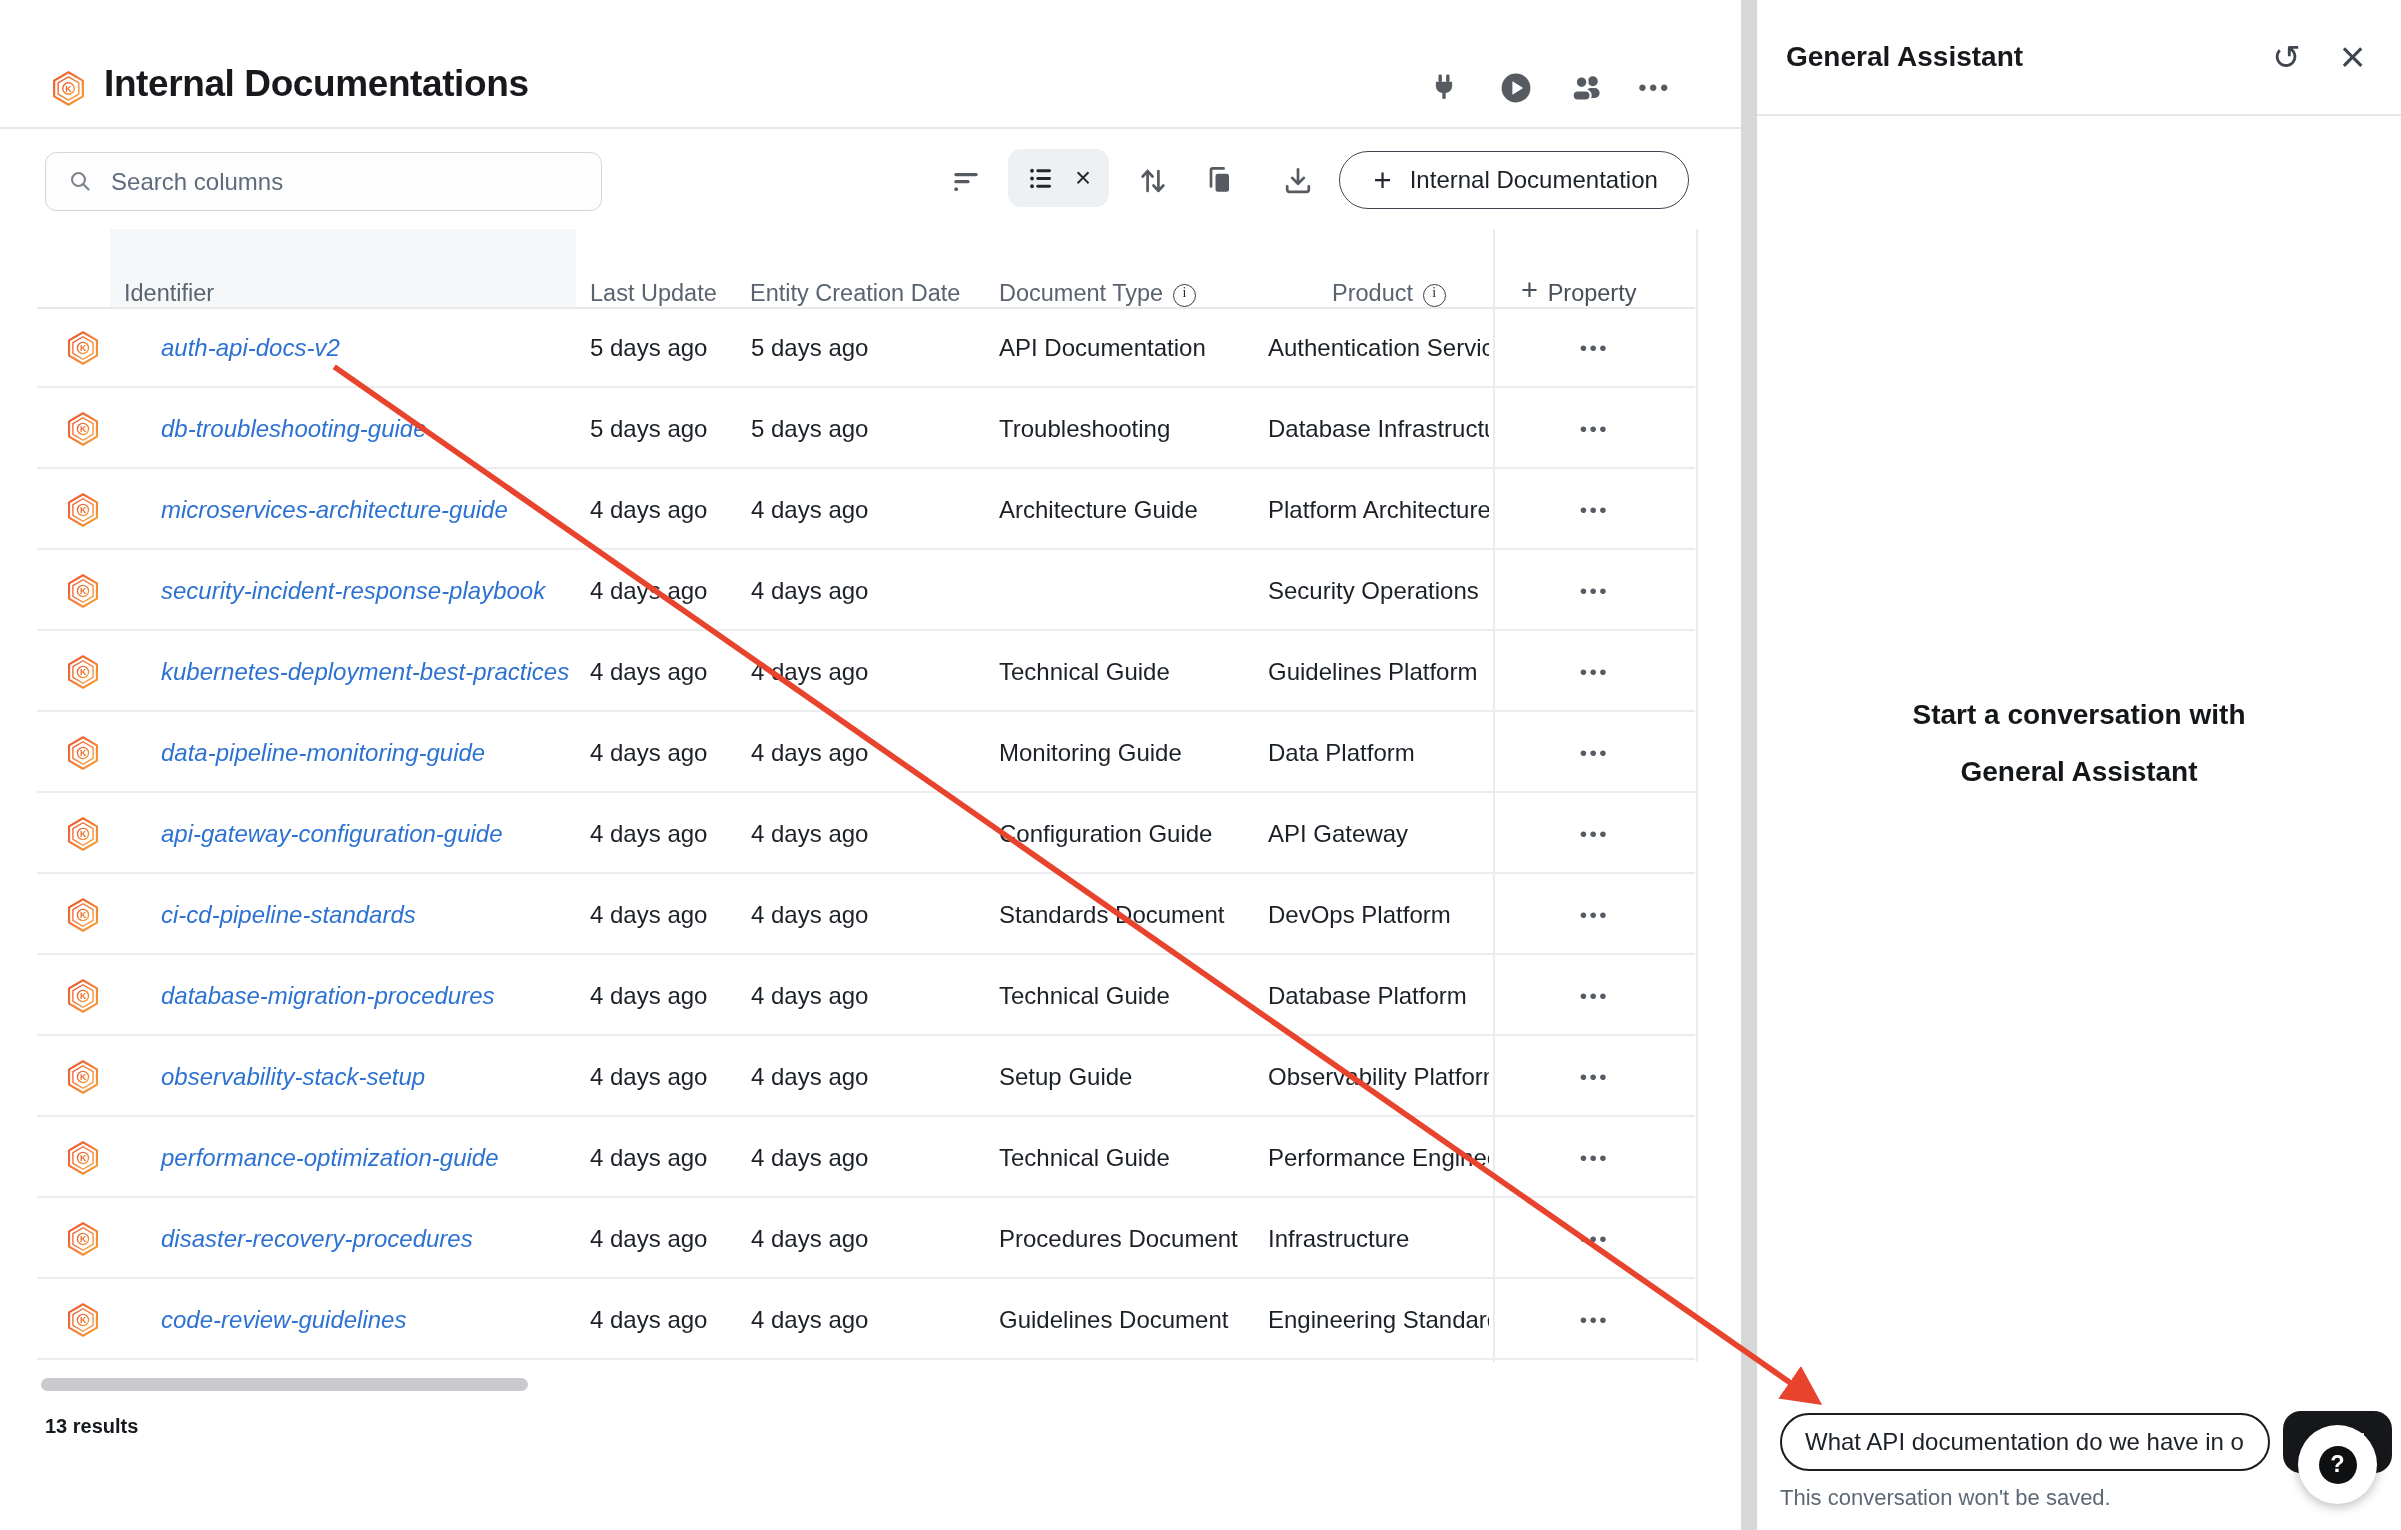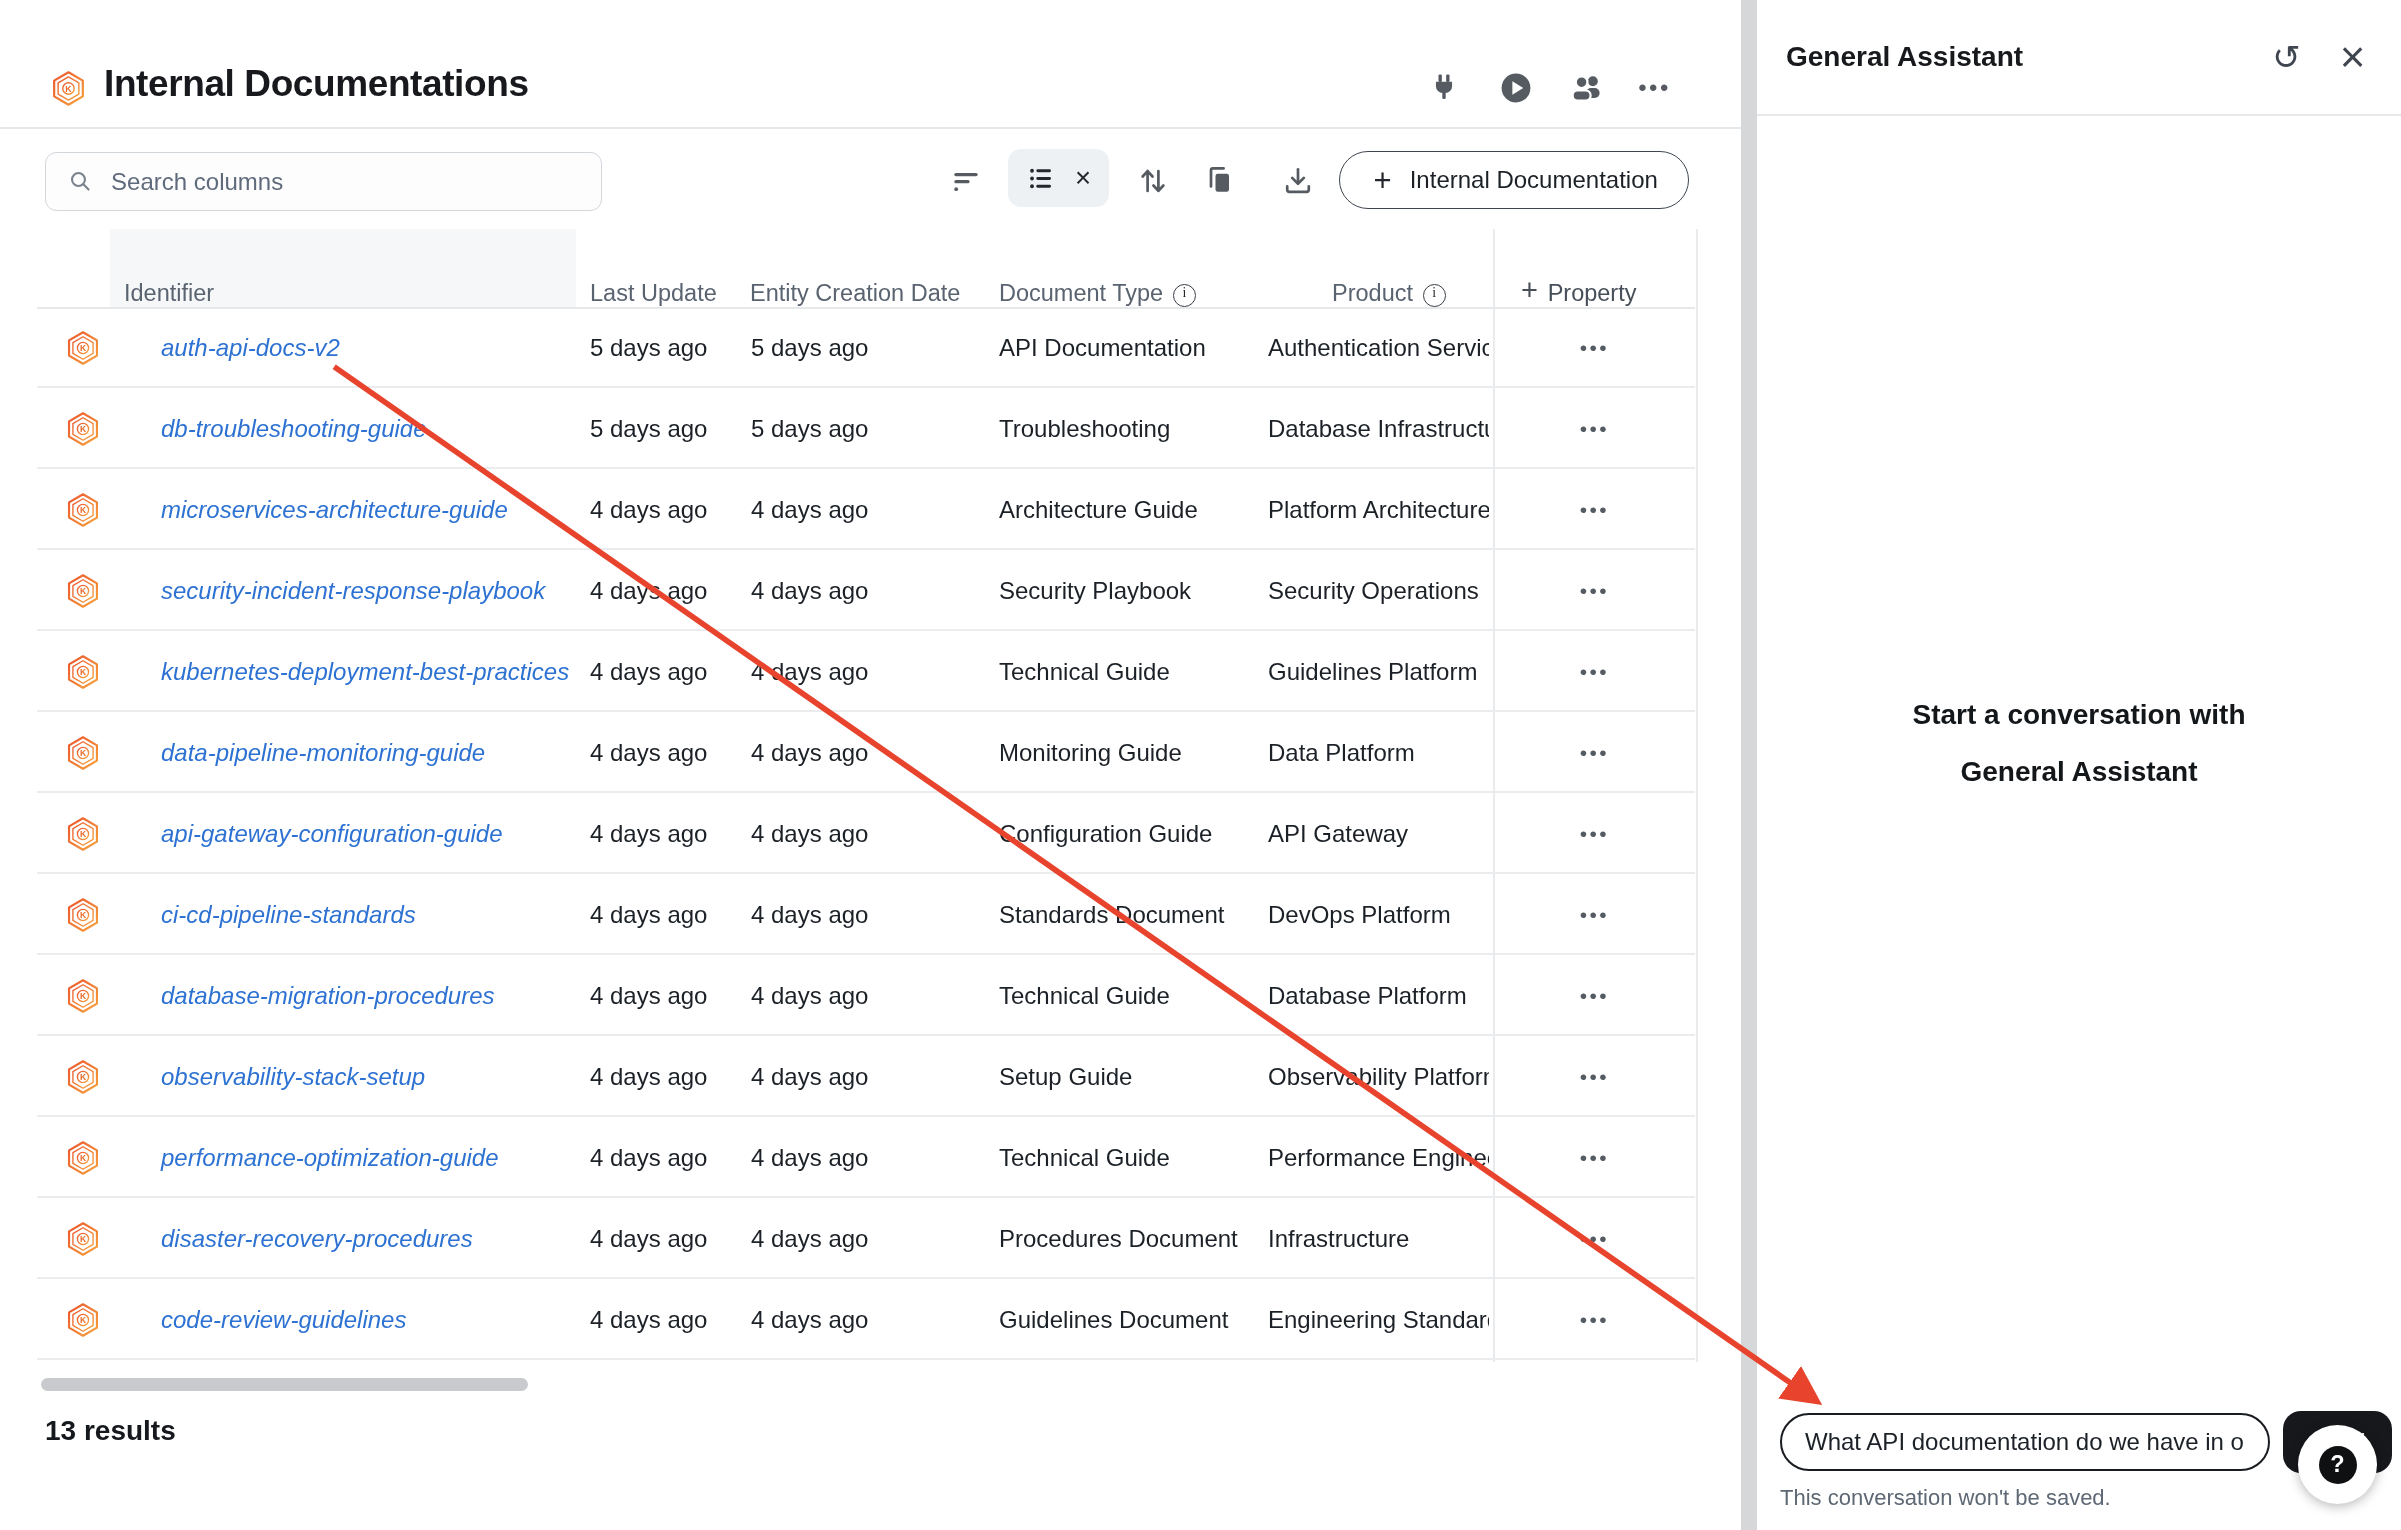--- a/index.html
+++ b/index.html
@@ -44,21 +44,21 @@
   .c-id{left:161px;font-style:italic;}
   .c-id a{color:#2d72d2;text-decoration:none;font-weight:500;}
   .c-lu{left:590px;}
   .c-ecd{left:751px;}
   .c-dt{left:999px;width:243px;overflow:hidden;}
   .c-prod{left:1268px;width:221px;overflow:hidden;}
   .c-dots{left:1562px;width:65px;justify-content:center;}
   .dots-btn{background:none;border:none;cursor:pointer;font-size:21px;letter-spacing:2.4px;color:#555b63;padding:4.9px 8px;font-family:"Liberation Sans",sans-serif;}
 
   .hscrollbar{left:41px;top:1378px;width:487px;height:13px;border-radius:6.5px;background:#c8cacd;cursor:pointer;}
-  .results{left:45px;top:1415px;font-size:28px;font-weight:600;color:#15181c;}
+  .results{left:45px;top:1415px;font-size:20px;font-weight:600;color:#15181c;}
   .vscroll-strip{left:1741px;top:0;width:16px;height:1530px;background:#d6d7d9;cursor:pointer;}
 
   
   .panel{left:1757px;top:0;width:644px;height:1530px;background:#ffffff;}
   .panel-title{left:1786px;top:41px;font-size:28px;font-weight:600;color:#17191d;}
   .panel-btn{width:45px;height:45px;top:34px;display:flex;align-items:center;justify-content:center;background:none;border:none;padding:0;cursor:pointer;color:#3f4650;}
   .reset-glyph{font-size:34px;line-height:1;color:#3f4650;}
   .close-glyph{font-size:44px;font-weight:300;line-height:1;color:#3f4650;}
   .panel-divider{left:1757px;top:114px;width:644px;height:1.6px;background:#e6e8ea;}
   .empty-state{left:1757px;top:686px;width:644px;text-align:center;font-size:28px;font-weight:700;line-height:57px;color:#14171a;}
@@ -268,21 +268,20 @@
     <div class="cell c-icon">
           <svg width="36" height="36" viewBox="0 0 44 44">
             <use href="#hex"></use>
           </svg>
         </div>
     <div class="cell c-id">
           <a href="#">security-incident-response-playbook</a>
         </div>
     <div class="cell c-lu">4 days ago</div>
     <div class="cell c-ecd">4 days ago</div>
-    <div class="cell c-dt">Security Playbook</div>
     <div class="cell c-prod">Security Operations</div>
     <div class="cell c-dots">
           <button class="dots-btn">•••</button>
         </div>
   </div>
 
   <div class="trow">
     <div class="cell c-icon">
           <svg width="36" height="36" viewBox="0 0 44 44">
             <use href="#hex"></use>

